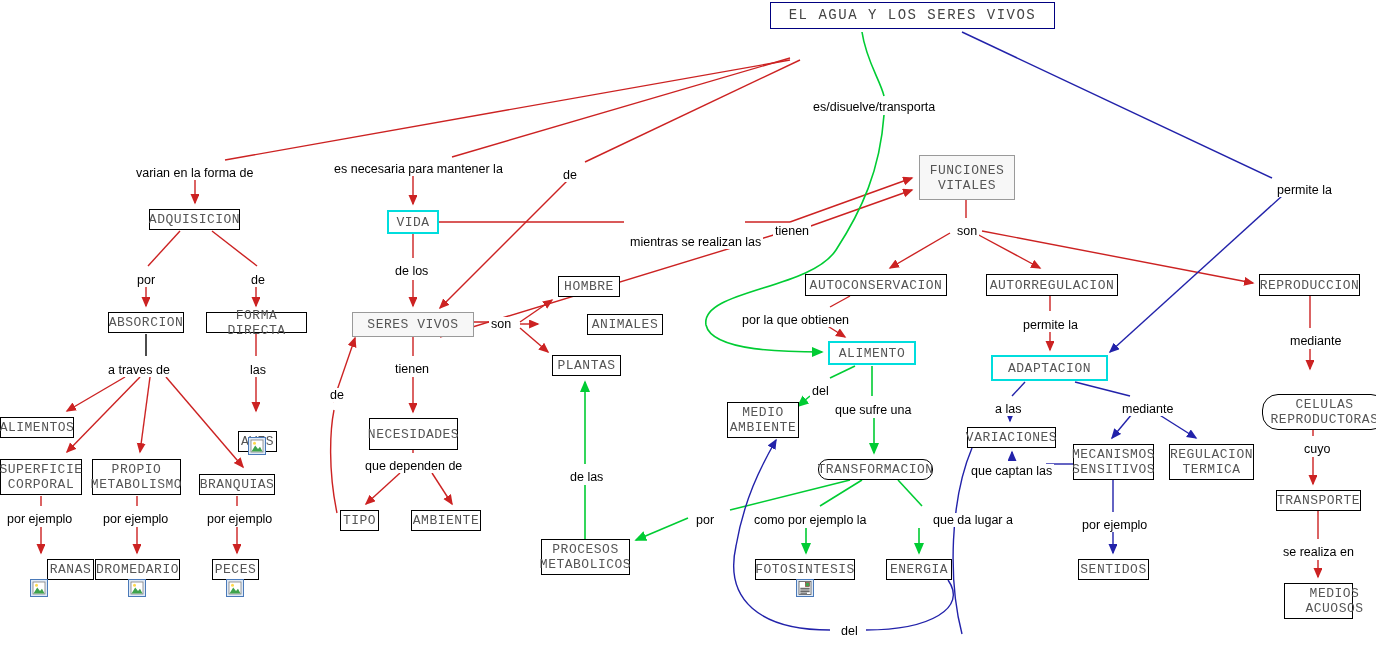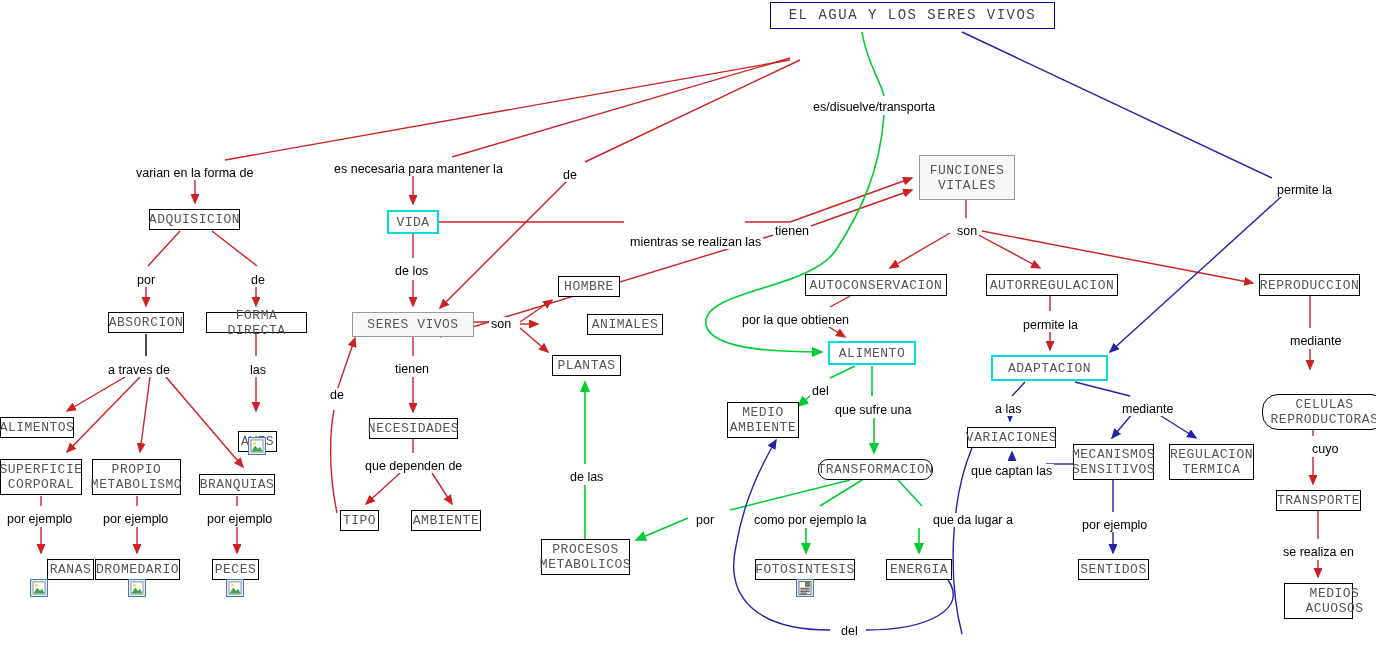--- a/index.html
+++ b/index.html
@@ -217,21 +217,21 @@
 CORPORAL</div>
       <div class="node" style="left: 92px; top: 459px; width: 89px; height: 36px;">PROPIO
 METABOLISMO</div>
       <div class="node" style="left: 199px; top: 474px; width: 76px; height: 21px;">BRANQUIAS</div>
       <div class="node" style="left: 238px; top: 431px; width: 39px; height: 21px;">AVES</div>
       <div class="node" style="left: 16px; top: 559px; width: 47px; height: 21px; margin-left: 31px;">RANAS</div>
       <div class="node" style="left: 95px; top: 559px; width: 85px; height: 21px;">DROMEDARIO</div>
       <div class="node" style="left: 212px; top: 559px; width: 47px; height: 21px;">PECES</div>
       <div class="node cyan" style="left: 387px; top: 210px; width: 52px; height: 24px;">VIDA</div>
       <div class="node gray" style="left: 352px; top: 312px; width: 122px; height: 25px;">SERES VIVOS</div>
-      <div class="node" style="left: 369px; top: 418px; width: 89px; height: 21px;">NECESIDADES</div>
+      <div class="node" style="left: 369px; top: 418px; width: 89px; height: 32px;">NECESIDADES</div>
       <div class="node" style="left: 340px; top: 510px; width: 39px; height: 21px;">TIPO</div>
       <div class="node" style="left: 411px; top: 510px; width: 70px; height: 21px;">AMBIENTE</div>
       <div class="node" style="left: 558px; top: 276px; width: 62px; height: 21px;">HOMBRE</div>
       <div class="node" style="left: 544px; top: 314px; width: 76px; height: 21px; margin-left: 43px;">ANIMALES</div>
       <div class="node" style="left: 552px; top: 355px; width: 69px; height: 21px;">PLANTAS</div>
       <div class="node" style="left: 541px; top: 539px; width: 89px; height: 36px;">PROCESOS
 METABOLICOS</div>
       <div class="node" style="left: 727px; top: 402px; width: 72px; height: 36px;">MEDIO
 AMBIENTE</div>
       <div class="node gray" style="left: 919px; top: 155px; width: 96px; height: 45px;">FUNCIONES
@@ -284,21 +284,21 @@
       <div class="link-label" style="left: 752px; top: 513px;">como por ejemplo la</div>
       <div class="link-label" style="left: 883px; top: 513px; margin-left: 48px;">que da lugar a</div>
       <div class="link-label" style="left: 839px; top: 624px;">del</div>
       <div class="link-label" style="left: 1021px; top: 318px;">permite la</div>
       <div class="link-label" style="left: 993px; top: 402px;">a las</div>
       <div class="link-label" style="left: 1120px; top: 402px;">mediante</div>
       <div class="link-label" style="left: 969px; top: 464px;">que captan las</div>
       <div class="link-label" style="left: 1080px; top: 518px;">por ejemplo</div>
       <div class="link-label" style="left: 1275px; top: 183px;">permite la</div>
       <div class="link-label" style="left: 1288px; top: 334px;">mediante</div>
-      <div class="link-label" style="left: 1302px; top: 442px; margin-left: 8px;">cuyo</div>
+      <div class="link-label" style="left: 1302px; top: 442px;">cuyo</div>
       <div class="link-label" style="left: 1281px; top: 545px;">se realiza en</div>
     </div>
   <div id="icons-layer">
       <div class="node-icon" style="left: 248px; top: 437px;"><svg viewBox="0 0 18 18" width="18" height="18">
           <rect x="0.5" y="0.5" width="17" height="17" fill="#dfeaf7" stroke="#4a79b8" stroke-width="1"></rect>
           <rect x="3" y="3" width="12" height="12" fill="#ffffff" stroke="#7f7f7f" stroke-width="0.8"></rect>
           <circle cx="6.5" cy="6.3" r="1.5" fill="#ffd84d"></circle>
           <path d="M3.5 14.5 L7.2 8.6 L10 12 L12 9.8 L14.5 14.5 Z" fill="#3fa34d"></path>
         </svg></div>
       <div class="node-icon" style="left: 30px; top: 579px;"><svg viewBox="0 0 18 18" width="18" height="18">

